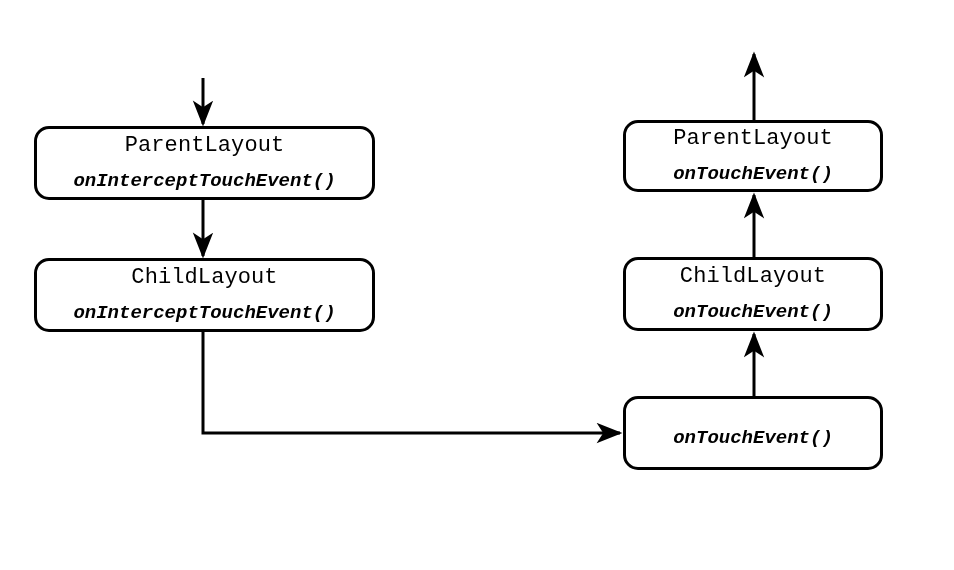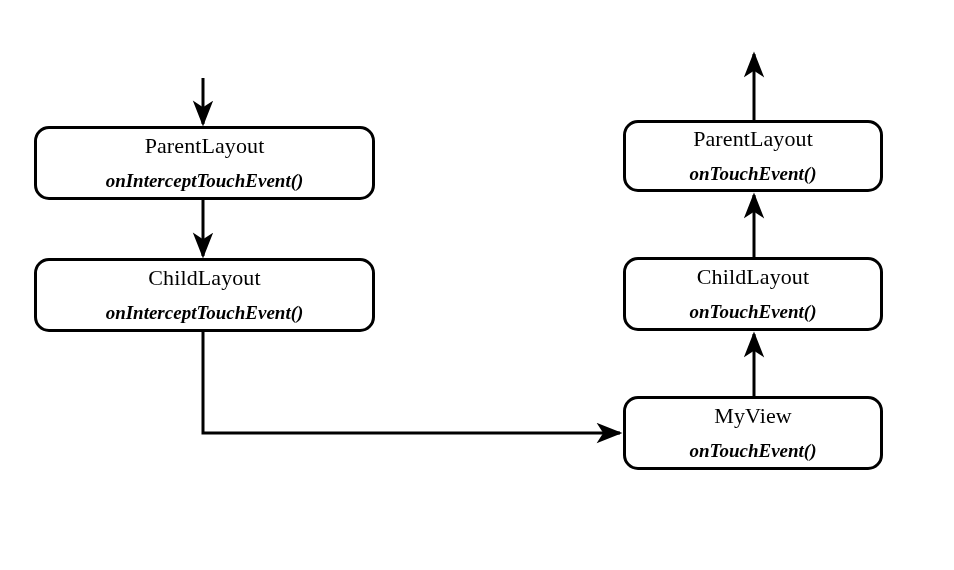--- a/index.html
+++ b/index.html
@@ -7,21 +7,21 @@
     margin: 0;
     padding: 0;
     background: #ffffff;
   }
   #canvas {
     position: relative;
     width: 954px;
     height: 516px;
     background: #ffffff;
     overflow: hidden;
-    font-family: Liberation Serif, serif;
+    font-family: Liberation Mono, monospace;
   }
   #edges {
     position: absolute;
     left: 0;
     top: 0;
     width: 954px;
     height: 570px;
   }
   .node {
     position: absolute;
@@ -121,17 +121,16 @@
     <div class="node-title">ParentLayout</div>
     <div class="node-method">onTouchEvent()</div>
   </div>
 
   <div class="node" id="node-child-touch">
     <div class="node-title">ChildLayout</div>
     <div class="node-method">onTouchEvent()</div>
   </div>
 
   <div class="node" id="node-myview-touch">
-    <div class="node-title">MyView</div>
     <div class="node-method">onTouchEvent()</div>
   </div>
 
 </div>
 
 </body></html>

